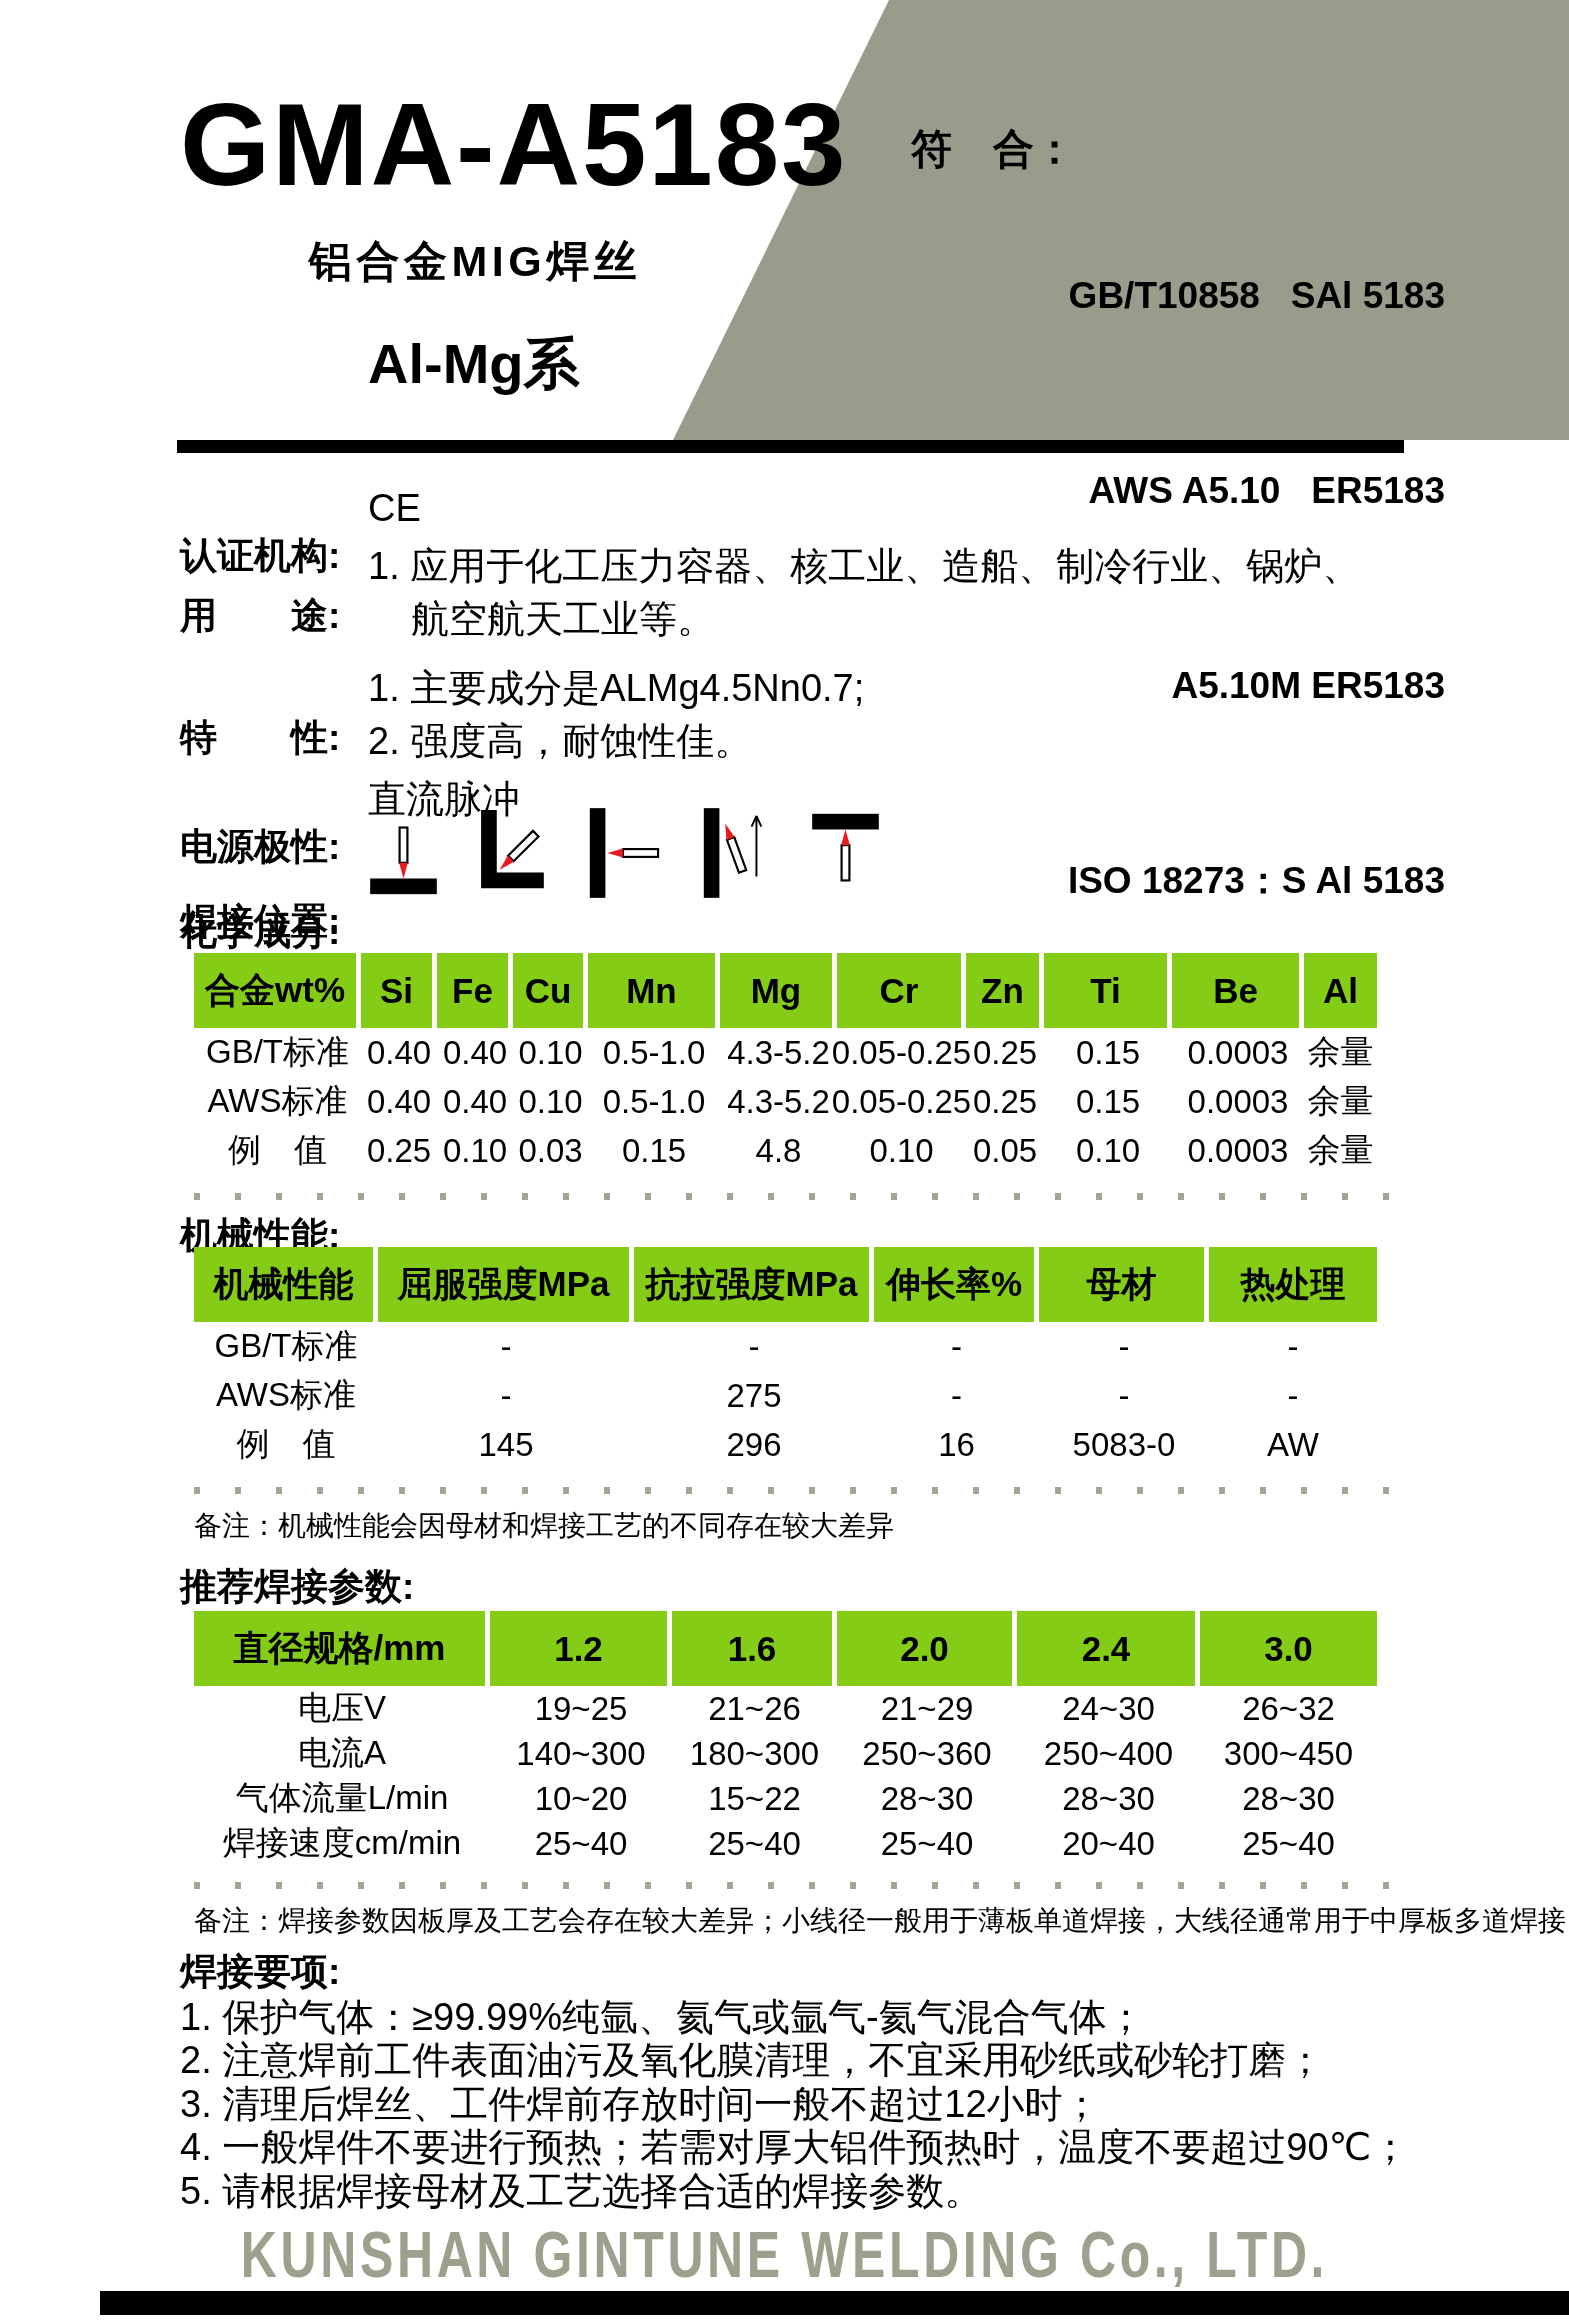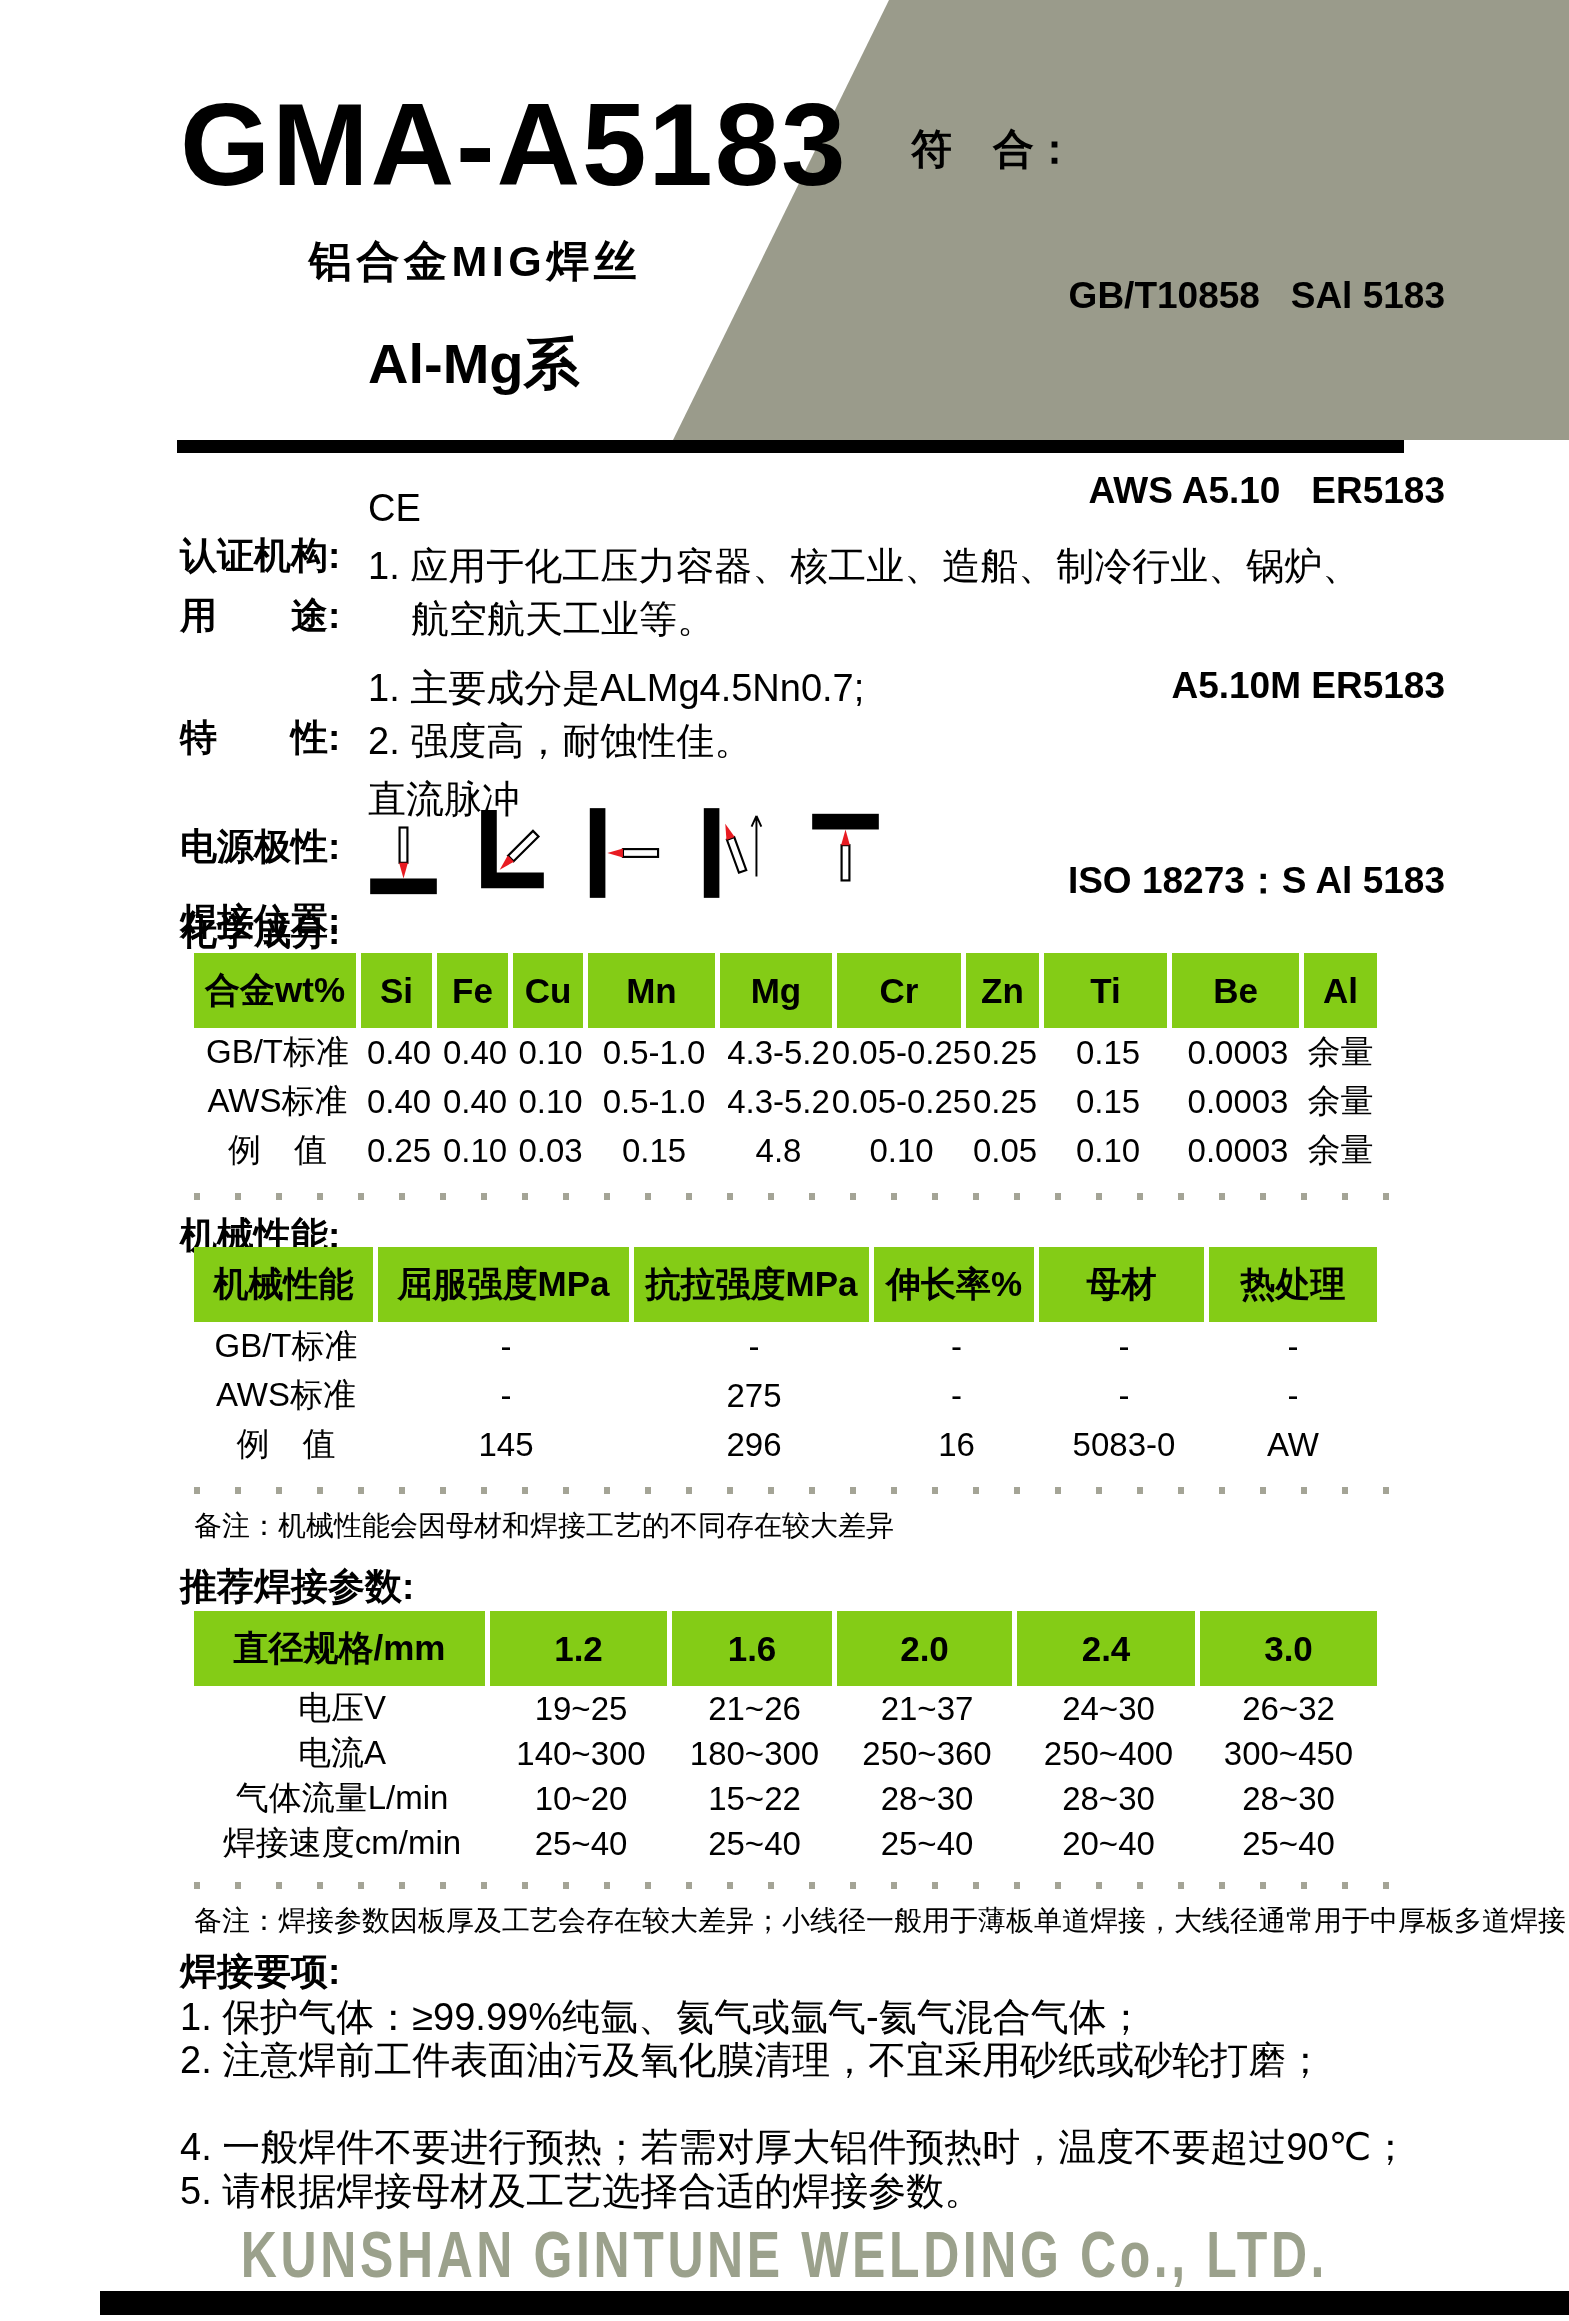--- a/index.html
+++ b/index.html
@@ -217,21 +217,21 @@
     <div class="hcell">直径规格/mm</div>
     <div class="hcell">1.2</div>
     <div class="hcell">1.6</div>
     <div class="hcell">2.0</div>
     <div class="hcell">2.4</div>
     <div class="hcell hlast">3.0</div>
 
     <div class="cell">电压V</div>
     <div class="cell">19~25</div>
     <div class="cell">21~26</div>
-    <div class="cell">21~37</div>
+    <div class="cell">21~29</div>
     <div class="cell">24~30</div>
     <div class="cell">26~32</div>
 
     <div class="cell">电流A</div>
     <div class="cell">140~300</div>
     <div class="cell">180~300</div>
     <div class="cell">250~360</div>
     <div class="cell">250~400</div>
     <div class="cell">300~450</div>
 
@@ -248,20 +248,21 @@
     <div class="cell">25~40</div>
     <div class="cell">20~40</div>
     <div class="cell">25~40</div>
   </div>
   <div class="dots" style="top:1882px"></div>
   <div class="note" style="top:1904px">备注：焊接参数因板厚及工艺会存在较大差异；小线径一般用于薄板单道焊接，大线径通常用于中厚板多道焊接</div>
 
   <div class="sect" style="top:1951px">焊接要项:</div>
   <div class="notes-item" style="top:1997px">1. 保护气体：≥99.99%纯氩、氦气或氩气-氦气混合气体；</div>
   <div class="notes-item" style="top:2040px">2. 注意焊前工件表面油污及氧化膜清理，不宜采用砂纸或砂轮打磨；</div>
+  <div class="notes-item" style="top:2084px">3. 清理后焊丝、工件焊前存放时间一般不超过12小时；</div>
   <div class="notes-item" style="top:2127px">4. 一般焊件不要进行预热；若需对厚大铝件预热时，温度不要超过90℃；</div>
   <div class="notes-item" style="top:2171px">5. 请根据焊接母材及工艺选择合适的焊接参数。</div>
 
   <div class="company">KUNSHAN GINTUNE WELDING Co., LTD.</div>
   <div class="bottom-bar"></div>
 
 </div>
 
 
 </body></html>

